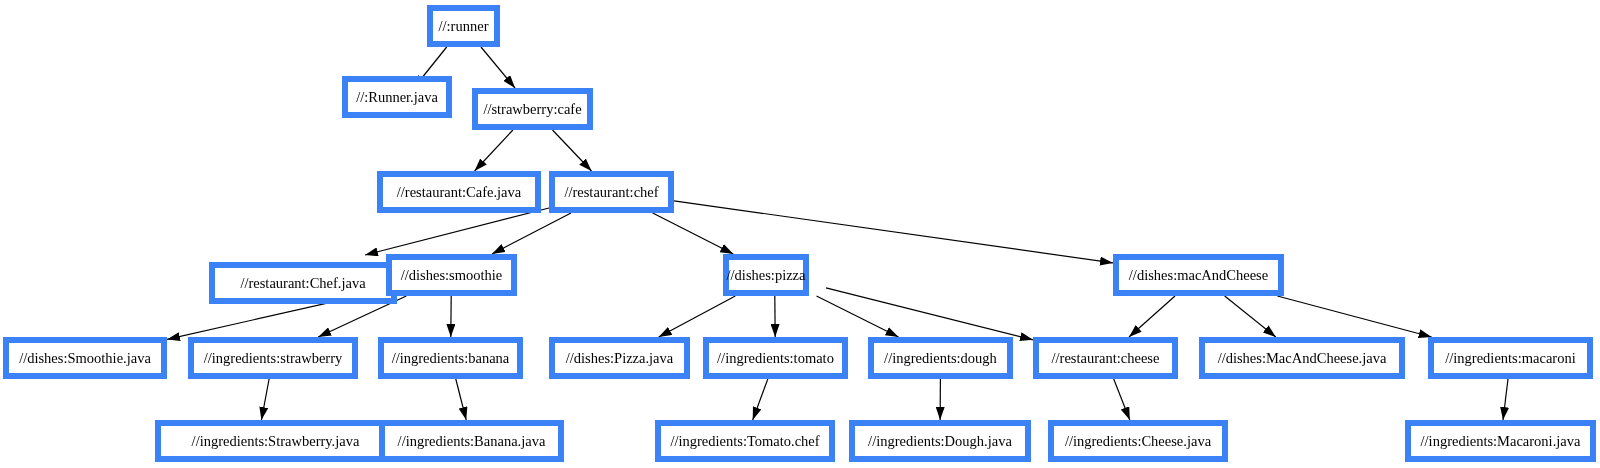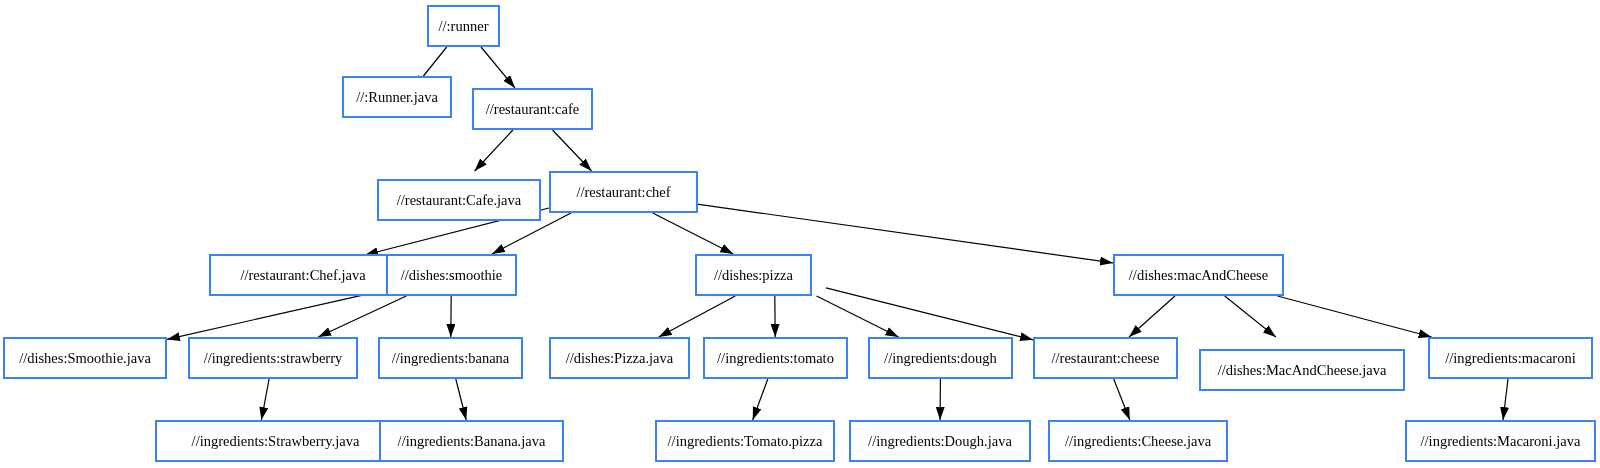--- a/index.html
+++ b/index.html
@@ -13,21 +13,21 @@
   }
   .edge-layer {
     position: absolute;
     left: 0; top: 0;
     width: 1600px; height: 468px;
   }
   .node {
     position: absolute;
     height: 42px;
     box-sizing: border-box;
-    border: 2px solid #3b82f6;
+    border: 6px solid #3b82f6;
     background: #ffffff;
     color: #000000;
     font-size: 14.5px;
     display: flex;
     align-items: center;
     justify-content: center;
     white-space: nowrap;
   }
 </style>
 </head>
@@ -62,36 +62,36 @@
       <line x1="269.1" y1="379.0" x2="261.4" y2="420.0" stroke="#000000" stroke-width="1.2" marker-end="url(#arrowhead)"></line>
       <line x1="455.8" y1="379.0" x2="466.2" y2="420.0" stroke="#000000" stroke-width="1.2" marker-end="url(#arrowhead)"></line>
       <line x1="767.8" y1="379.0" x2="752.7" y2="420.0" stroke="#000000" stroke-width="1.2" marker-end="url(#arrowhead)"></line>
       <line x1="940.4" y1="379.0" x2="940.1" y2="420.0" stroke="#000000" stroke-width="1.2" marker-end="url(#arrowhead)"></line>
       <line x1="1113.7" y1="379.0" x2="1129.8" y2="420.0" stroke="#000000" stroke-width="1.2" marker-end="url(#arrowhead)"></line>
       <line x1="1508.0" y1="379.0" x2="1503.0" y2="420.0" stroke="#000000" stroke-width="1.2" marker-end="url(#arrowhead)"></line>
     </svg>
 
   <div class="node" style="left:427px;  top:5px;   width:73px">//:runner</div>
   <div class="node" style="left:342px;  top:76px;  width:110px">//:Runner.java</div>
-  <div class="node" style="left:472px;  top:88px;  width:121px">//restaurant:cafe</div>
-  <div class="node" style="left:377px;  top:179px; width:164px">//restaurant:Cafe.java</div>
-  <div class="node" style="left:549px;  top:171px; width:149px">//restaurant:chef</div>
-  <div class="node" style="left:209px;  top:254px; width:188px">//restaurant:Chef.java</div>
+  <div class="node" style="left:472px;  top:88px;  width:121px">//strawberry:cafe</div>
+  <div class="node" style="left:377px;  top:171px; width:164px">//restaurant:Cafe.java</div>
+  <div class="node" style="left:549px;  top:171px; width:125px">//restaurant:chef</div>
+  <div class="node" style="left:209px;  top:262px; width:188px">//restaurant:Chef.java</div>
   <div class="node" style="left:386px;  top:254px; width:131px">//dishes:smoothie</div>
-  <div class="node" style="left:695px;  top:254px; width:117px">//dishes:pizza</div>
+  <div class="node" style="left:723px;  top:254px; width:86px">//dishes:pizza</div>
   <div class="node" style="left:1113px; top:254px; width:171px">//dishes:macAndCheese</div>
   <div class="node" style="left:3px;    top:337px; width:164px">//dishes:Smoothie.java</div>
   <div class="node" style="left:188px;  top:337px; width:170px">//ingredients:strawberry</div>
   <div class="node" style="left:378px;  top:337px; width:145px">//ingredients:banana</div>
   <div class="node" style="left:549px;  top:337px; width:141px">//dishes:Pizza.java</div>
   <div class="node" style="left:703px;  top:337px; width:145px">//ingredients:tomato</div>
   <div class="node" style="left:868px;  top:337px; width:145px">//ingredients:dough</div>
   <div class="node" style="left:1033px; top:337px; width:145px">//restaurant:cheese</div>
-  <div class="node" style="left:1199px; top:349px; width:206px">//dishes:MacAndCheese.java</div>
+  <div class="node" style="left:1199px; top:337px; width:206px">//dishes:MacAndCheese.java</div>
   <div class="node" style="left:1428px; top:337px; width:165px">//ingredients:macaroni</div>
   <div class="node" style="left:155px;  top:420px; width:241px">//ingredients:Strawberry.java</div>
   <div class="node" style="left:379px;  top:420px; width:185px">//ingredients:Banana.java</div>
-  <div class="node" style="left:655px;  top:420px; width:180px">//ingredients:Tomato.pizza</div>
+  <div class="node" style="left:655px;  top:420px; width:180px">//ingredients:Tomato.chef</div>
   <div class="node" style="left:849px;  top:420px; width:182px">//ingredients:Dough.java</div>
   <div class="node" style="left:1405px; top:420px; width:191px">//ingredients:Macaroni.java</div>
   <div class="node" style="left:1048px; top:420px; width:180px">//ingredients:Cheese.java</div>
 
 </div>
 
 </body></html>

